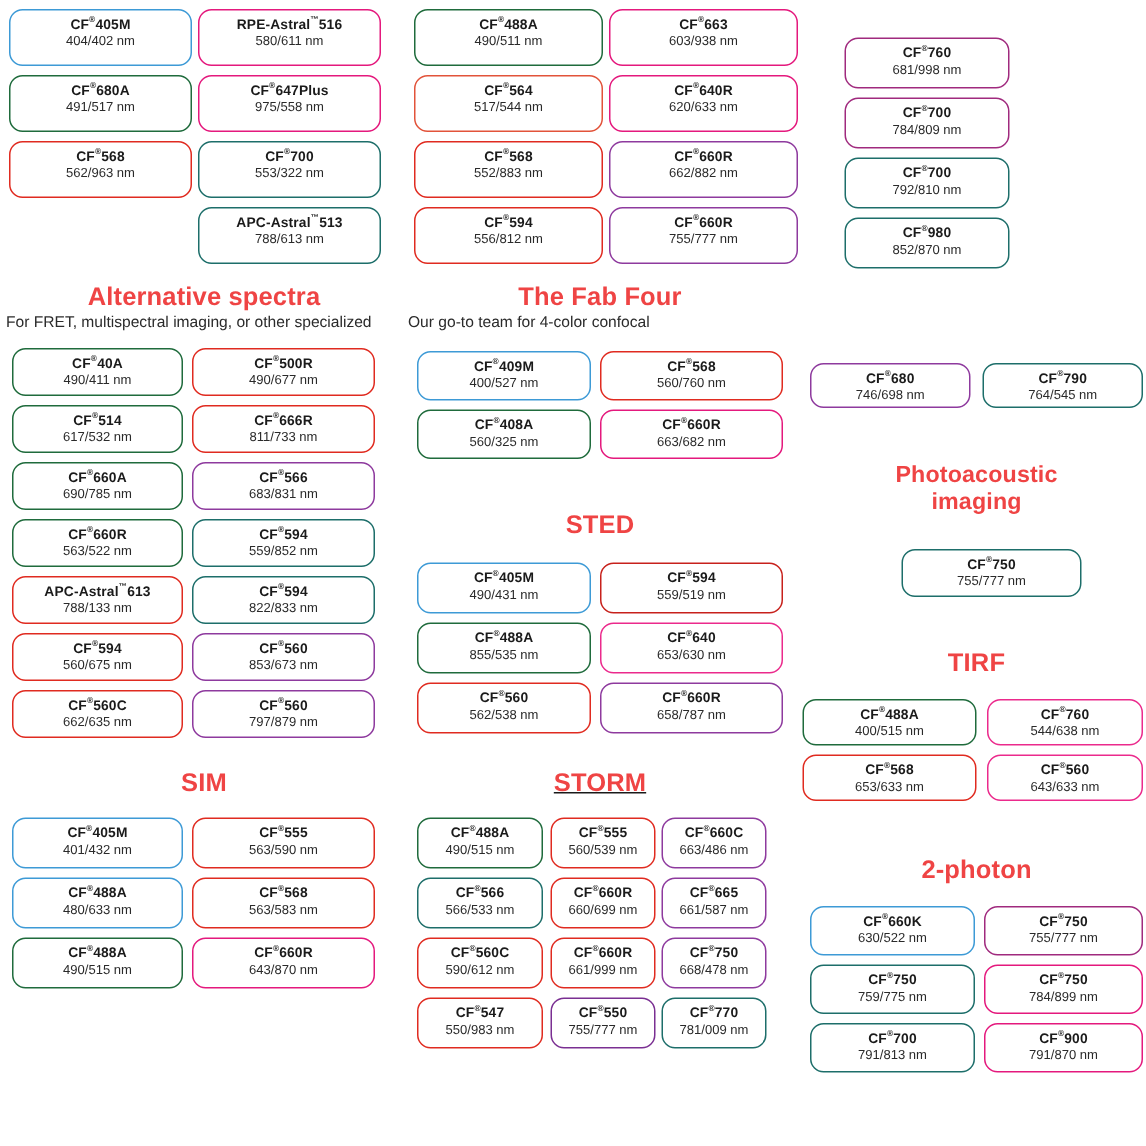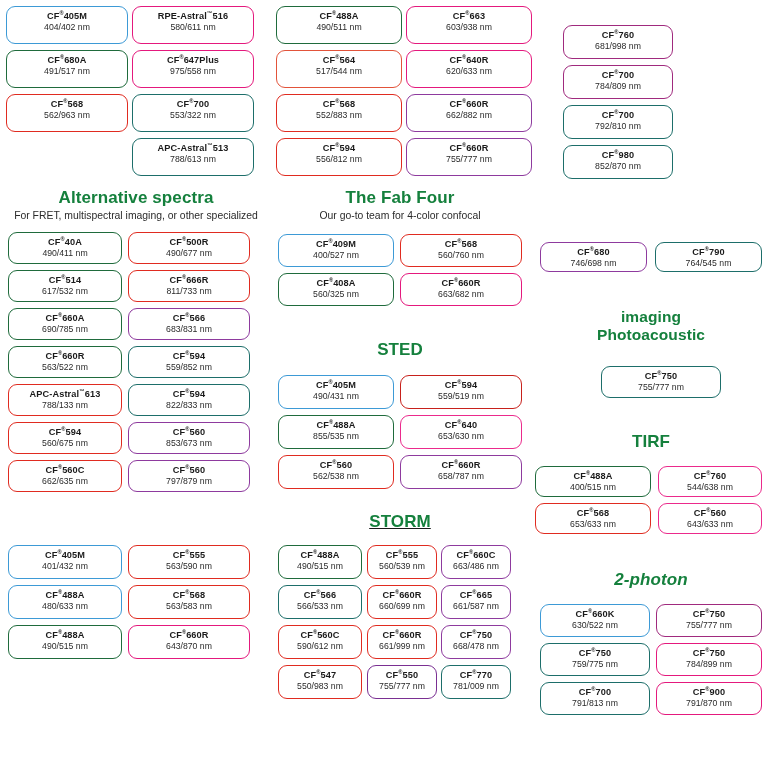--- a/index.html
+++ b/index.html
@@ -67,29 +67,28 @@
   .c-pink    { border-color: #eb2a8c; }
   .c-purple  { border-color: #8e3a9e; }
   .c-violet  { border-color: #7a2f92; }
   .c-plum    { border-color: #a02a7e; }
 
   
   .sec-title {
     font-size: 17px;
     font-weight: bold;
     text-align: center;
-    color: #15803d;
+    color: #ef4444;
     letter-spacing: 0.1px;
   }
   .sec-title.small {
     font-size: 15.5px;
   }
   .sec-sub {
     font-size: 10.4px;
-    text-align: center;
     color: #2b2b2b;
     margin-top: 2px;
   }
 
   
   .abs { position: absolute; }
 
   .grid2 {
     display: grid;
     grid-template-columns: 1fr 1fr;
@@ -271,20 +270,23 @@
           <span class="nm-name">CF<sup>®</sup>560</span>
           <span class="nm-spec">853/673 nm</span>
         </div>
         <div class="chip c-purple" style="height: 32px;">
           <span class="nm-name">CF<sup>®</sup>560</span>
           <span class="nm-spec">797/879 nm</span>
         </div>
       </div>
   </div>
 
+  <div class="abs" style="left:4px; top:512px; width:264px;">
+    <div class="sec-title">SIM</div>
+  </div>
   <div class="abs" style="left:8px; top:545px; width:114px;">
     <div class="col1">
         <div class="chip c-blue" style="height: 34px;">
           <span class="nm-name">CF<sup>®</sup>405M</span>
           <span class="nm-spec">401/432 nm</span>
         </div>
         <div class="chip c-blue" style="height: 34px;">
           <span class="nm-name">CF<sup>®</sup>488A</span>
           <span class="nm-spec">480/633 nm</span>
         </div>
@@ -447,22 +449,22 @@
           <span class="nm-spec">746/698 nm</span>
         </div>
         <div class="chip c-teal" style="height: 30px;">
           <span class="nm-name">CF<sup>®</sup>790</span>
           <span class="nm-spec">764/545 nm</span>
         </div>
       </div>
   </div>
 
   <div class="abs" style="left:540px; top:308px; width:222px;">
+    <div class="sec-title small">Photoacoustic</div>
     <div class="sec-title small">imaging</div>
-    <div class="sec-title small">Photoacoustic</div>
   </div>
   <div class="abs" style="left:601px; top:366px; width:120px;">
     <div class="col1">
         <div class="chip c-teal" style="height: 32px;">
           <span class="nm-name">CF<sup>®</sup>750</span>
           <span class="nm-spec">755/777 nm</span>
         </div>
       </div>
   </div>
 
@@ -487,21 +489,21 @@
           <span class="nm-name">CF<sup>®</sup>760</span>
           <span class="nm-spec">544/638 nm</span>
         </div>
         <div class="chip c-pink" style="height: 31px;">
           <span class="nm-name">CF<sup>®</sup>560</span>
           <span class="nm-spec">643/633 nm</span>
         </div>
       </div>
   </div>
 
-  <div class="abs" style="left:540px; top:570px; width:222px;font-style:italic;">
+  <div class="abs" style="left:540px; top:570px; width:222px;">
     <div class="sec-title">2-photon</div>
   </div>
   <div class="abs" style="left:540px; top:604px; width:110px;">
     <div class="col1">
         <div class="chip c-blue" style="height: 33px;">
           <span class="nm-name">CF<sup>®</sup>660K</span>
           <span class="nm-spec">630/522 nm</span>
         </div>
         <div class="chip c-teal" style="height: 33px;">
           <span class="nm-name">CF<sup>®</sup>750</span>

